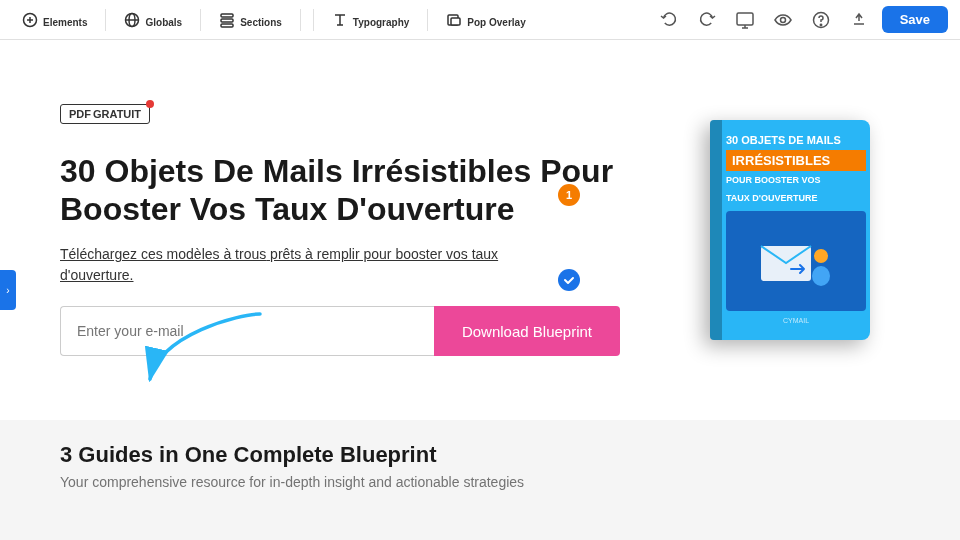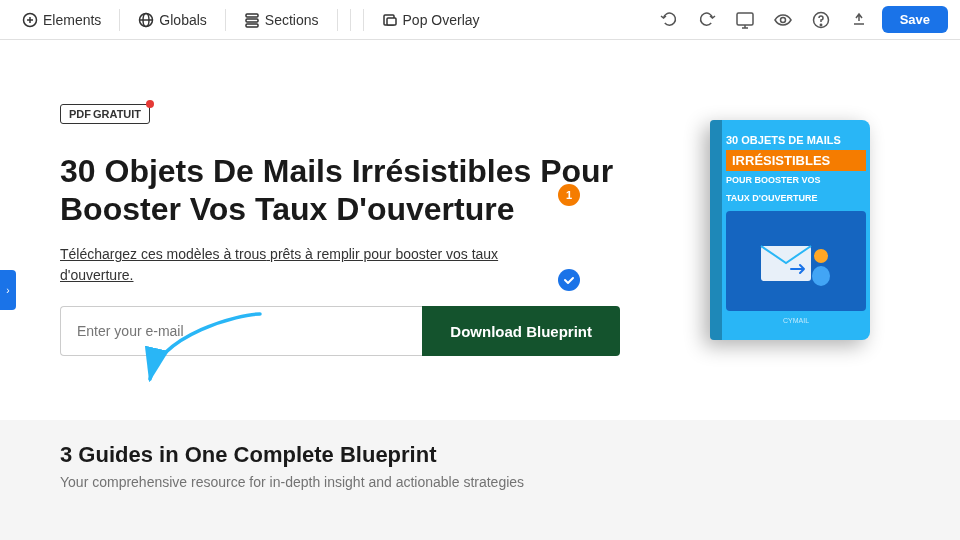--- a/index.html
+++ b/index.html
@@ -7,21 +7,21 @@
 
     
     .toolbar {
       display: flex; align-items: center; height: 40px;
       background: #fff; border-bottom: 1px solid #e0e0e0;
       padding: 0 12px; gap: 4px; position: relative; z-index: 10;
     }
     .toolbar-btn {
       display: flex; align-items: flex-end; gap: 5px;
       padding: 4px 10px; border-radius: 5px; border: none;
-      background: transparent; cursor: pointer; font-size: 14px; color: #333;
+      background: transparent; cursor: pointer; font-size: 10px; color: #333; font-weight: bold;
     }
     .toolbar-btn svg { width: 16px; height: 16px; }
     .toolbar-divider { width: 1px; height: 22px; background: #e0e0e0; margin: 0 4px; }
     .toolbar-right { margin-left: auto; display: flex; align-items: center; gap: 8px; }
     .save-btn {
       background: #1a73e8; color: #fff; border: none; border-radius: 6px;
       padding: 6px 18px; font-size: 13px; font-weight: 600; cursor: pointer;
     }
     .toolbar-icon-btn {
       background: transparent; border: none; cursor: pointer;
@@ -94,23 +94,23 @@
     
     .form-row {
       display: flex; gap: 0; align-items: center; margin-top: 10px;
     }
     .email-input {
       flex: 1; height: 50px; border: 1.5px solid #ccc; border-right: none;
       border-radius: 4px 0 0 4px; padding: 7px 16px; font-size: 14px; color: #999;
       outline: none; background: #fff;
     }
     .download-btn {
-      height: 50px; background: #14532d; color: #fff; border: none;
+      height: 50px; background: #ec4899; color: #fff; border: none;
       border-radius: 0 4px 4px 0; padding: 13px 28px; font-size: 15px;
-      font-weight: 700; cursor: pointer; white-space: nowrap;
+      font-weight: 400; cursor: pointer; white-space: nowrap;
     }
 
     
     .hero-right {
       width: 220px; display: flex; align-items: center; justify-content: center;
       flex-shrink: 0; margin-left: 20px;
     }
 
     .book-cover {
       width: 160px; height: 220px; background: #29b6f6;
@@ -176,20 +176,26 @@
   <button class="toolbar-btn">
     <svg viewBox="0 0 16 16" fill="none" stroke="#333" stroke-width="1.5">
         <rect x="2" y="2" width="12" height="3" rx="1"></rect>
         <rect x="2" y="7" width="12" height="3" rx="1"></rect>
         <rect x="2" y="12" width="12" height="3" rx="1"></rect>
       </svg>
     <span>Sections</span>
   </button>
   <div class="toolbar-divider"></div>
   <div class="toolbar-divider"></div>
+  <button class="toolbar-btn">
+    <svg viewBox="0 0 16 16" fill="none" stroke="#333" stroke-width="1.5">
+        <path d="M3 3h10M8 3v10M5 13h6"></path>
+      </svg>
+    <span>Typography</span>
+  </button>
   <div class="toolbar-divider"></div>
   <button class="toolbar-btn">
     <svg viewBox="0 0 16 16" fill="none" stroke="#333" stroke-width="1.5">
         <rect x="2" y="3" width="10" height="10" rx="1"></rect>
         <rect x="5" y="6" width="9" height="7" rx="1" fill="#fff"></rect>
       </svg>
     <span>Pop Overlay</span>
   </button>
 
   <div class="toolbar-right">

